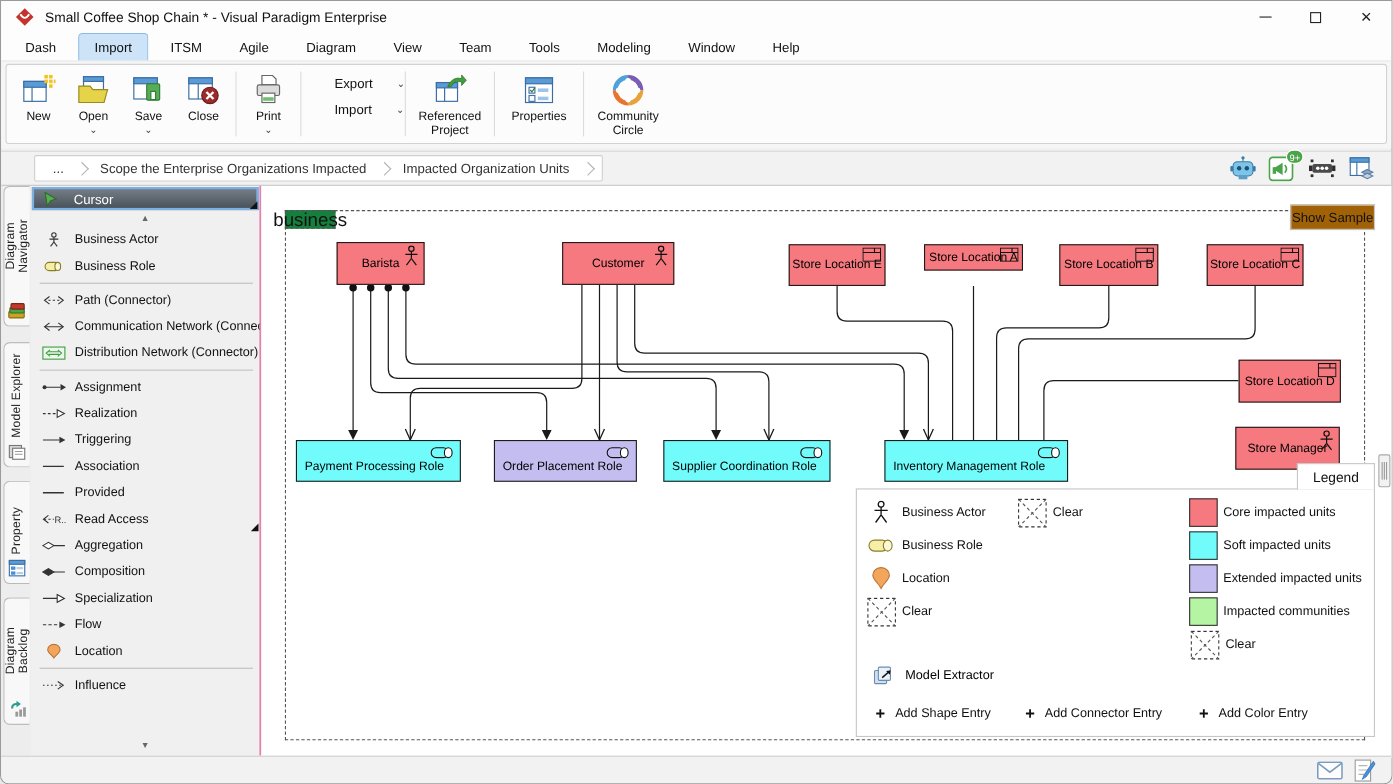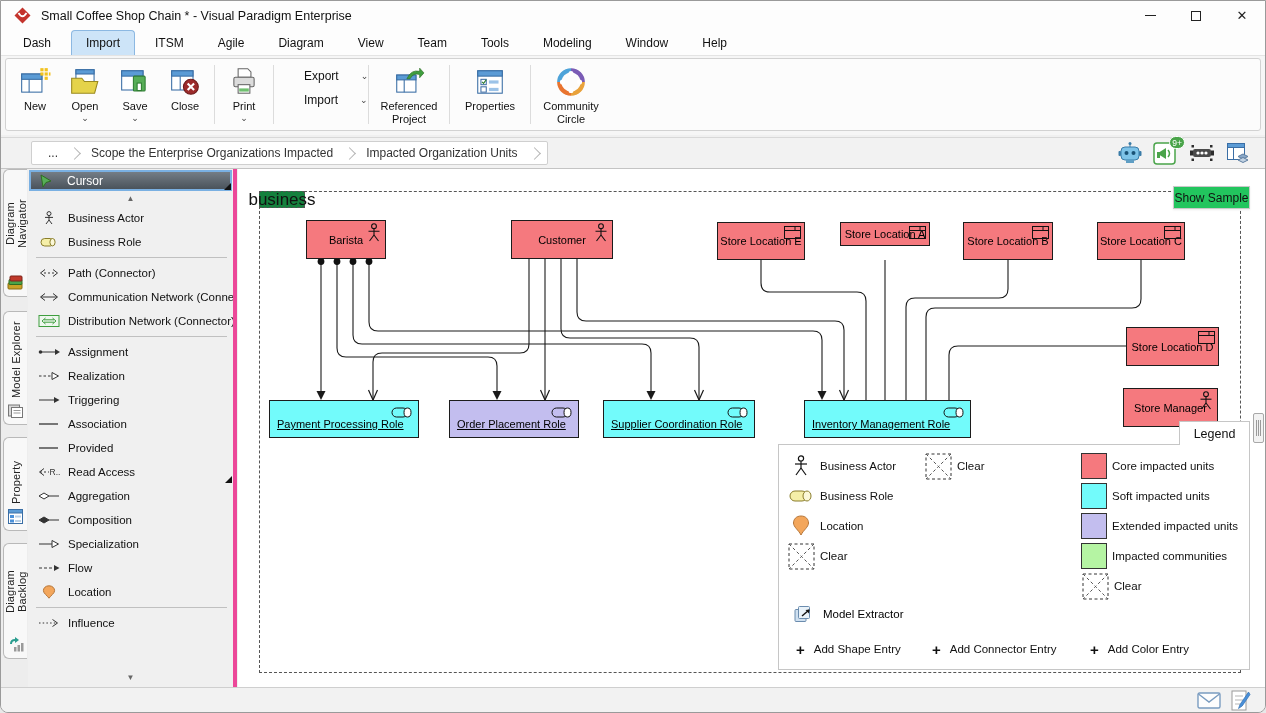--- a/index.html
+++ b/index.html
@@ -60,48 +60,48 @@
   .tabstrip { position:absolute; left:0; top:168px; width:27px; bottom:25px; background:#ededed; }
   .vtab { position:absolute; left:2px; width:24px; background:#f8f8f8; border:1px solid #b9b9b9;
     border-right:none; border-radius:6px 0 0 6px; }
   .vtab .vlabel { position:absolute; top:8px; left:0; width:100%; text-align:center;
     writing-mode:vertical-rl; transform:rotate(180deg); font-size:11px; color:#222; letter-spacing:0.2px;
     height:calc(100% - 34px); display:flex; align-items:center; justify-content:flex-start; }
   .vtab .vicon { position:absolute; bottom:5px; left:3px; width:17px; height:17px; }
 
   
   .palette { position:absolute; left:27px; top:168px; width:209px; bottom:25px; background:#f0f0f0;
-    border-right:4px solid #ec4899; overflow:hidden; }
+    border-right:1px solid #ec4899; overflow:hidden; }
   .cursor-row { position:relative; margin:1px 1px 0 1px; height:21px; display:flex; align-items:center;
     background:linear-gradient(#79828b,#454e56); outline:2px solid #7ab0e2; outline-offset:-2px; }
   .cursor-row .cursor-ico { margin-left:10px; width:14px; height:14px; }
   .cursor-row .cursor-lbl { margin-left:14px; color:#fff; font-size:12px; }
   .corner-tri { position:absolute; right:1px; bottom:1px; width:0; height:0;
     border-left:7px solid transparent; border-bottom:7px solid #111; }
   .pal-scroll { height:15px; text-align:center; font-size:8px; color:#666; line-height:15px; }
   .pal-scroll.bottom { position:absolute; bottom:2px; left:0; width:100%; }
   .pal-item { position:relative; height:24px; display:flex; align-items:center; padding-left:8px; }
   .pal-item .pic { width:27px; height:14px; flex:none; }
   .pal-item .ptxt { font-size:11.5px; color:#111; margin-left:5px; white-space:nowrap; }
   .pal-sep { height:1px; background:#c0c0c0; margin:3px 6px 3px 8px; }
 
   
   .canvas { position:absolute; left:237px; top:168px; width:1029px; height:520px; background:#fff; overflow:hidden; }
   .biz-frame { position:absolute; left:21px; top:22px; width:982px; height:482px;
     border:1px dashed #555; }
   .biz-label { position:absolute; left:21px; top:22px; width:46px; height:17px; background:#15803d;
     border:1px dashed #555; font-size:17px; color:#111; display:flex; align-items:center; justify-content:center; }
-  .show-sample { position:absolute; left:935px; top:17px; width:77px; height:23px; background:#22c55e;
+  .show-sample { position:absolute; left:935px; top:17px; width:77px; height:23px; background:#a16207;
     border:1px solid #c9c9c9; font-size:12px; color:#111; display:flex; align-items:center; justify-content:center;
     box-shadow:0 1px 2px rgba(0,0,0,0.08); z-index:6; }
   #wires { position:absolute; left:0; top:0; z-index:1; }
   .node { position:absolute; border:1px solid #1c1c1c; z-index:2; }
   .node .node-label { position:absolute; left:0; right:0; top:50%; transform:translateY(-50%);
     text-align:center; font-size:11px; color:#000; }
-  .node.role .node-label { left:7px; right:auto; top:auto; bottom:7px; transform:none; text-align:left;text-decoration:underline; }
+  .node.role .node-label { left:7px; right:auto; top:auto; bottom:7px; transform:none; text-align:left; }
   .node .node-icon { position:absolute; top:2px; right:3px; }
   .node.role .node-icon { top:3px; right:5px; }
   .vscroll-thumb { position:absolute; left:1015px; top:244px; width:11px; height:30px; background:#f2f2f2;
     border:1px solid #a8a8a8; border-radius:2px; display:flex; align-items:center; justify-content:center; gap:1px; z-index:7; }
   .vscroll-thumb i { display:block; width:1px; height:16px; background:#9a9a9a; }
 
   
   .legend-tab { position:absolute; left:941px; top:252px; width:71px; height:24px; background:#fff;
     border:1px solid #c6c6c6; border-bottom:none; z-index:5; font-size:12.5px; color:#111;
     display:flex; align-items:center; justify-content:center; }

